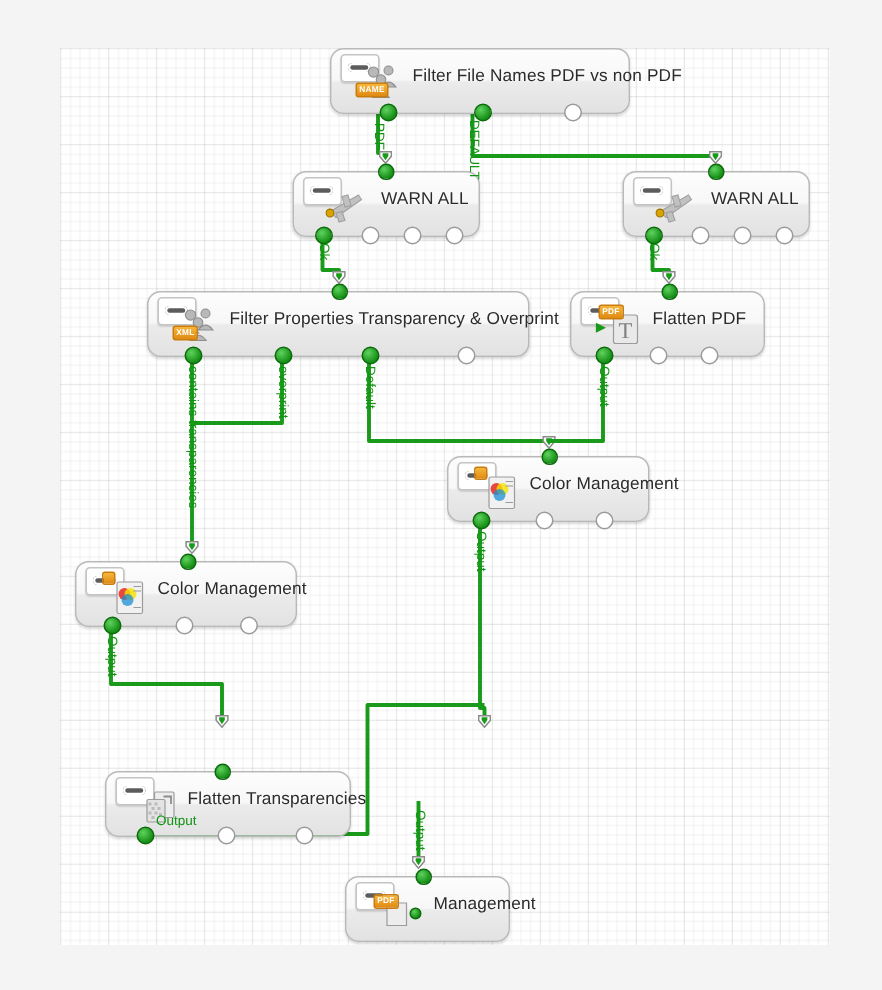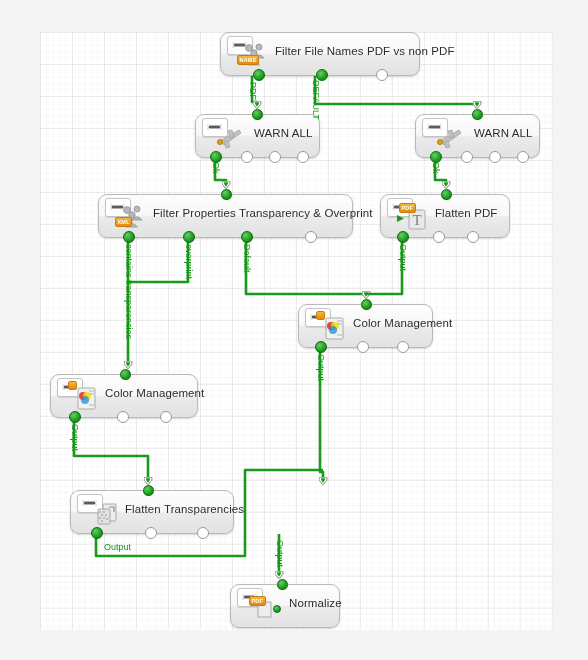--- a/index.html
+++ b/index.html
@@ -265,21 +265,21 @@
         </svg>
         <div class="badge" style="left:11px;top:3px;width:7px;height:7px;padding:0;"></div>
       </div>
       <div class="title">Color Management</div>
       <div class="port inport on" style="left:69px;"></div>
       <div class="port on" style="left:18px;"></div>
       <div class="port" style="left:66px;"></div>
       <div class="port" style="left:109px;"></div>
     </div>
 
-    <div class="node" style="left:30px;top:458px;width:164px;">
+    <div class="node" style="left:30px;top:482px;width:164px;">
       <div class="nicon">
         <div class="tagcorner"></div>
         <svg class="glyph" viewBox="0 0 30 28">
           <rect x="13" y="4" width="13" height="17" rx="1" fill="#ededed" stroke="#9b9b9b" stroke-width=".8"></rect>
           <rect x="8" y="9" width="12" height="15" rx="1" fill="#e3e3e3" stroke="#9b9b9b" stroke-width=".8"></rect>
           <g fill="#bcbcbc">
             <rect x="9" y="11" width="2" height="2"></rect>
               <rect x="13" y="11" width="2" height="2"></rect>
             <rect x="11" y="14" width="2" height="2"></rect>
               <rect x="15" y="14" width="2" height="2"></rect>
@@ -303,21 +303,21 @@
       <div class="nicon">
         <div class="tagcorner"></div>
         <svg class="glyph" viewBox="0 0 30 28">
           <path d="M10,8 h11 v15 h-13 v-13 z" fill="#ededed" stroke="#9b9b9b" stroke-width=".8"></path>
         </svg>
         <div class="badge" style="left:12px;top:8px;">PDF</div>
         <div style="position:absolute;left:36px;top:17px;width:8px;height:8px;border-radius:50%;
                     background:radial-gradient(circle at 35% 32%,#5fd25f,#169016 70%);
                     border:1px solid #0d6b0d;box-sizing:border-box;"></div>
       </div>
-      <div class="title" style="left:58px;">Normalize</div>
+      <div class="title" style="left:58px;">Management</div>
       <div class="port inport on" style="left:46px;"></div>
     </div>
 
     <div class="elabel vert" style="left:218px;top:50px;">PDF</div>
     <div class="elabel vert" style="left:281px;top:48px;">DEFAULT</div>
     <div class="elabel vert" style="left:181px;top:130px;">Ok</div>
     <div class="elabel vert" style="left:401px;top:130px;">Ok</div>
     <div class="elabel vert" style="left:94px;top:212px;">contains transparencies</div>
     <div class="elabel vert" style="left:154px;top:212px;">overprint</div>
     <div class="elabel vert" style="left:212px;top:212px;">Default</div>

